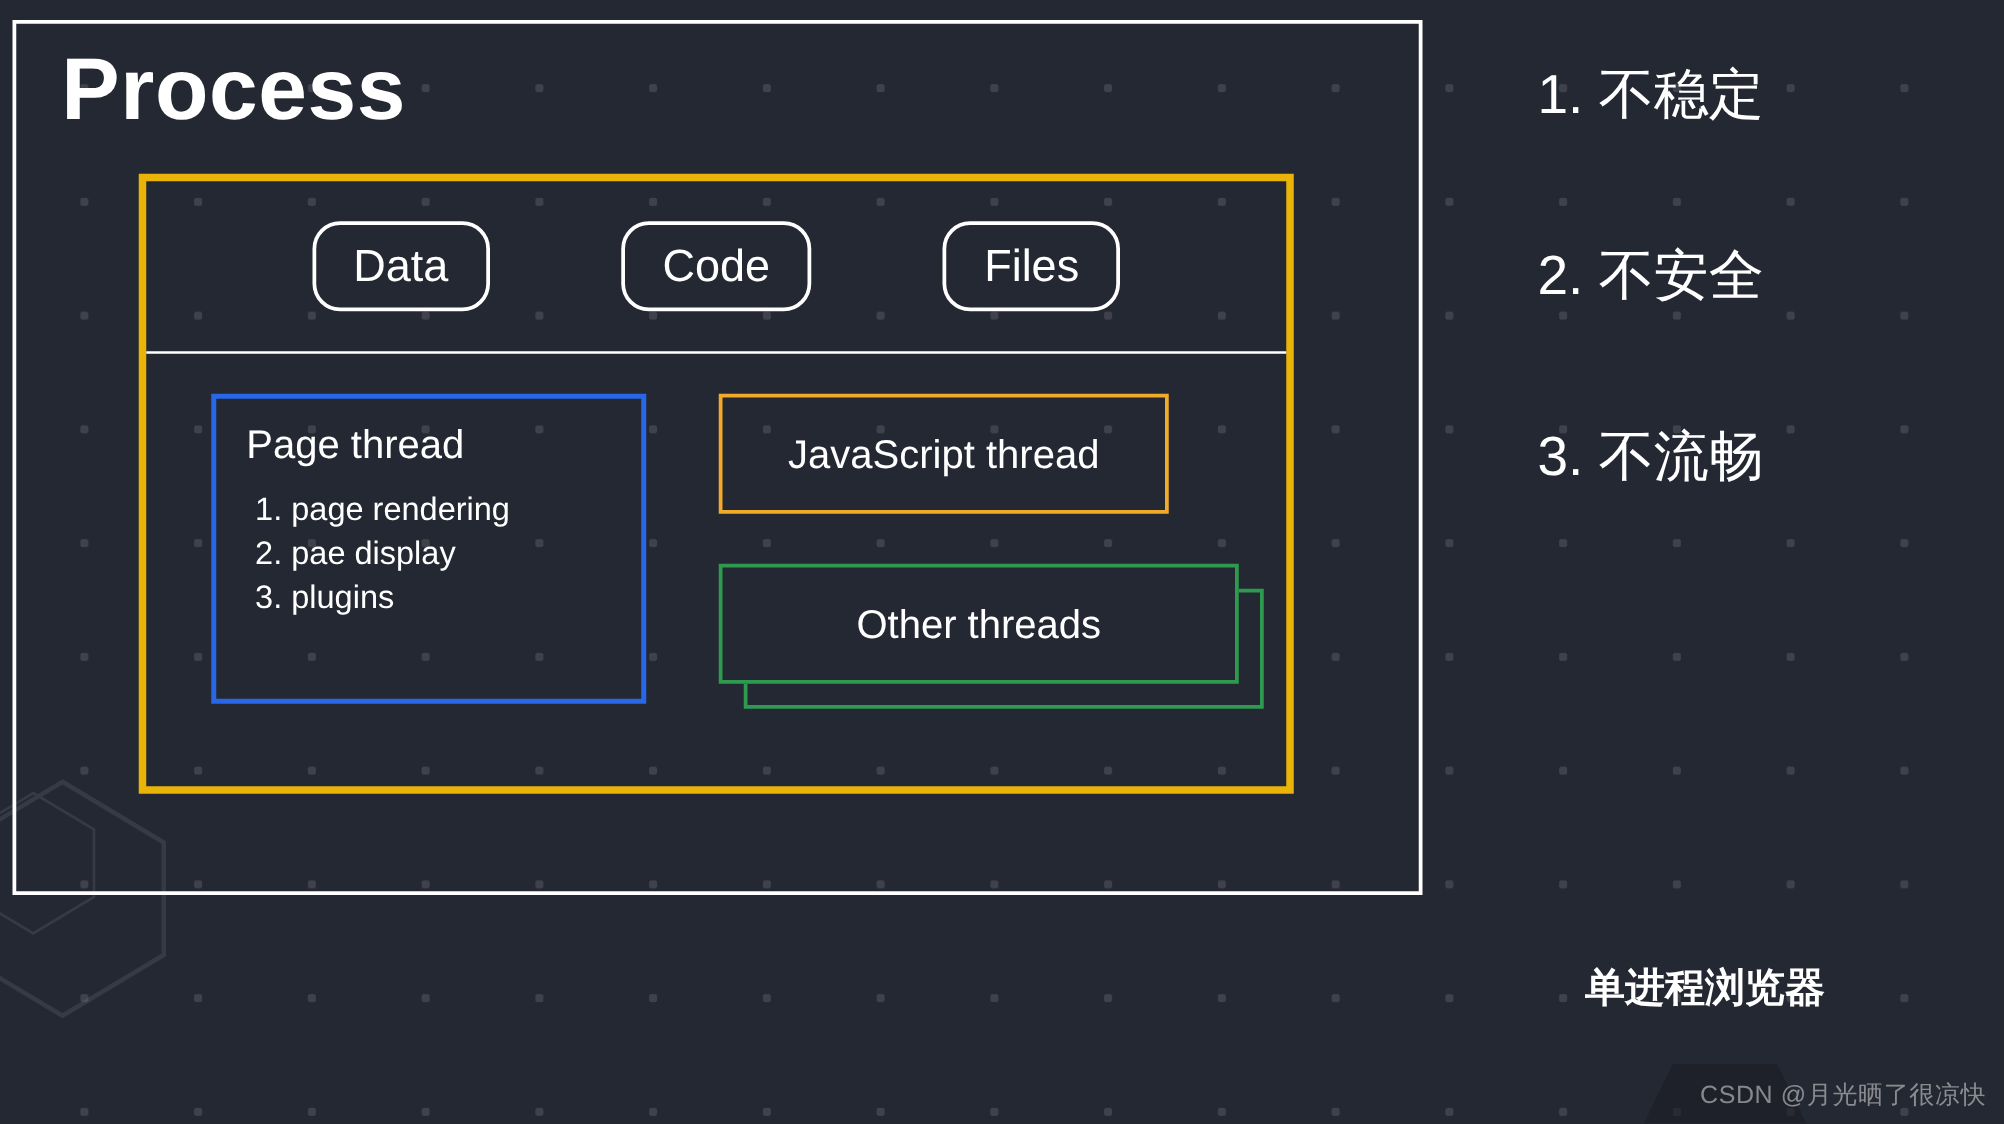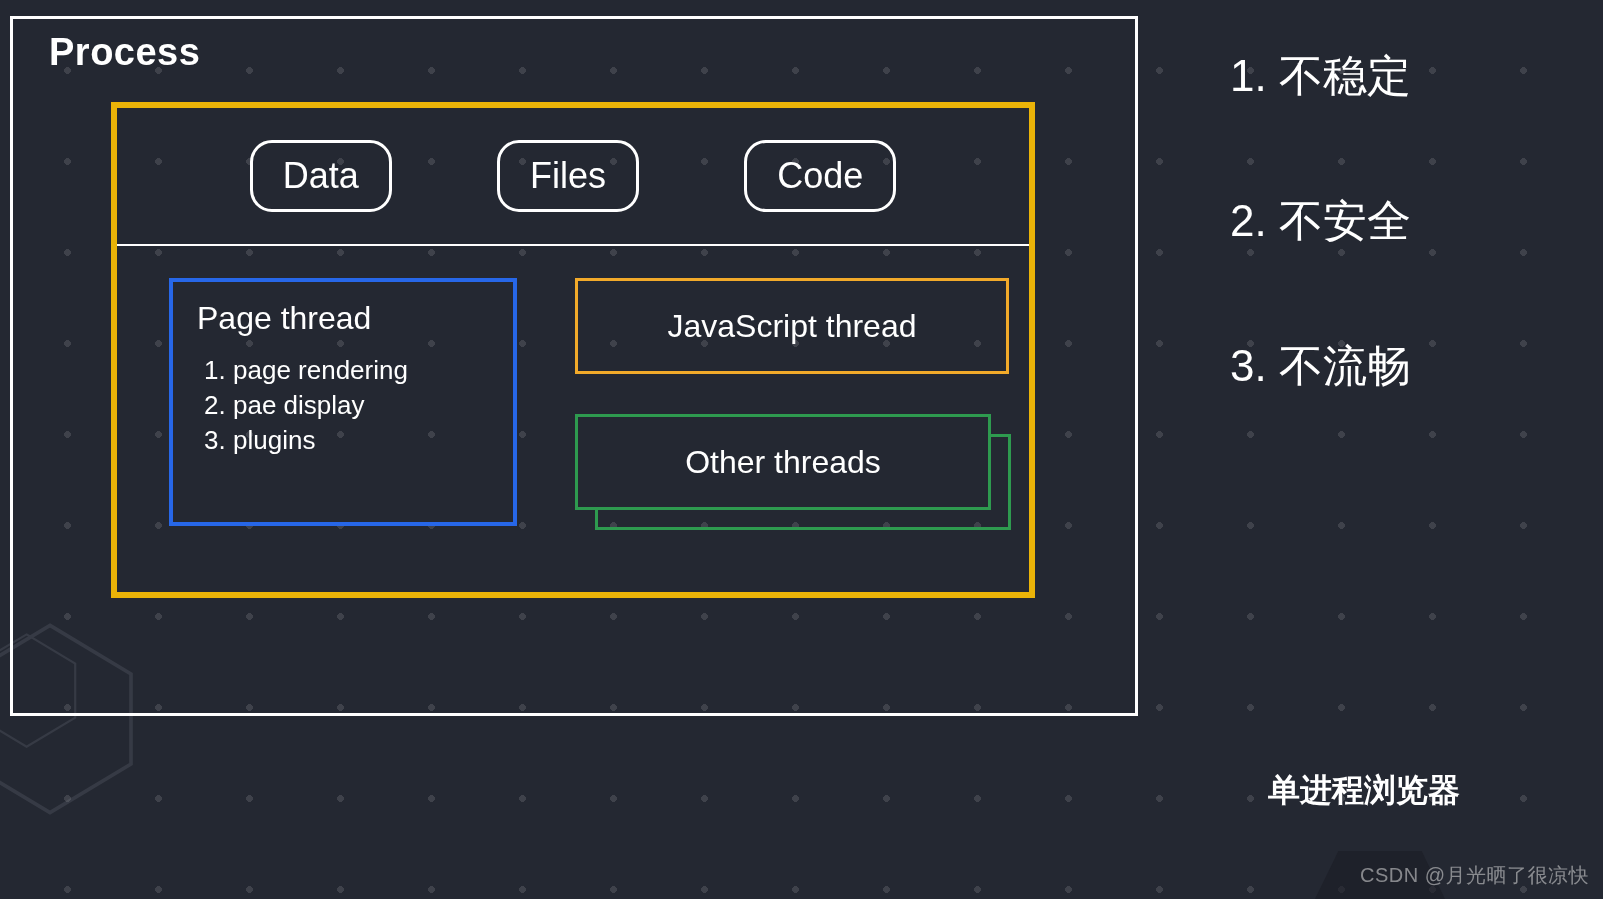--- a/index.html
+++ b/index.html
@@ -36,21 +36,21 @@
   .process-box {
     position: absolute;
     left: 10px;
     top: 16px;
     width: 1128px;
     height: 700px;
     border: 3px solid #fff;
     padding: 12px 30px 20px 36px;
   }
   .process-title {
-    font-size: 38px;
+    font-size: 70px;
     font-weight: 700;
     letter-spacing: 0.5px;
     margin-bottom: 28px;
   }
 
   .inner-box {
     border: 6px solid #eab308;
     margin-left: 62px;
     width: 924px;
     height: 496px;
@@ -97,21 +97,21 @@
     padding-left: 36px;
     font-size: 26px;
     font-weight: 300;
     line-height: 1.35;
   }
 
   .js-thread {
     position: absolute;
     left: 458px;
     top: 32px;
-    width: 434px;
+    width: 360px;
     height: 96px;
     border: 3px solid #f2aa2a;
     display: flex;
     align-items: center;
     justify-content: center;
     font-size: 32px;
     font-weight: 400;
   }
 
   .other-threads-wrap {
@@ -198,22 +198,22 @@
 <div class="corner-shape"></div>
 
 <div class="stage">
 
   <div class="process-box">
     <div class="process-title">Process</div>
 
     <div class="inner-box">
       <div class="resource-row">
         <div class="pill">Data</div>
+        <div class="pill">Code</div>
         <div class="pill">Files</div>
-        <div class="pill">Code</div>
       </div>
 
       <div class="threads-area">
 
         <div class="page-thread">
           <div class="page-thread-title">Page thread</div>
           <ol>
             <li>page rendering</li>
             <li>pae display</li>
             <li>plugins</li>

